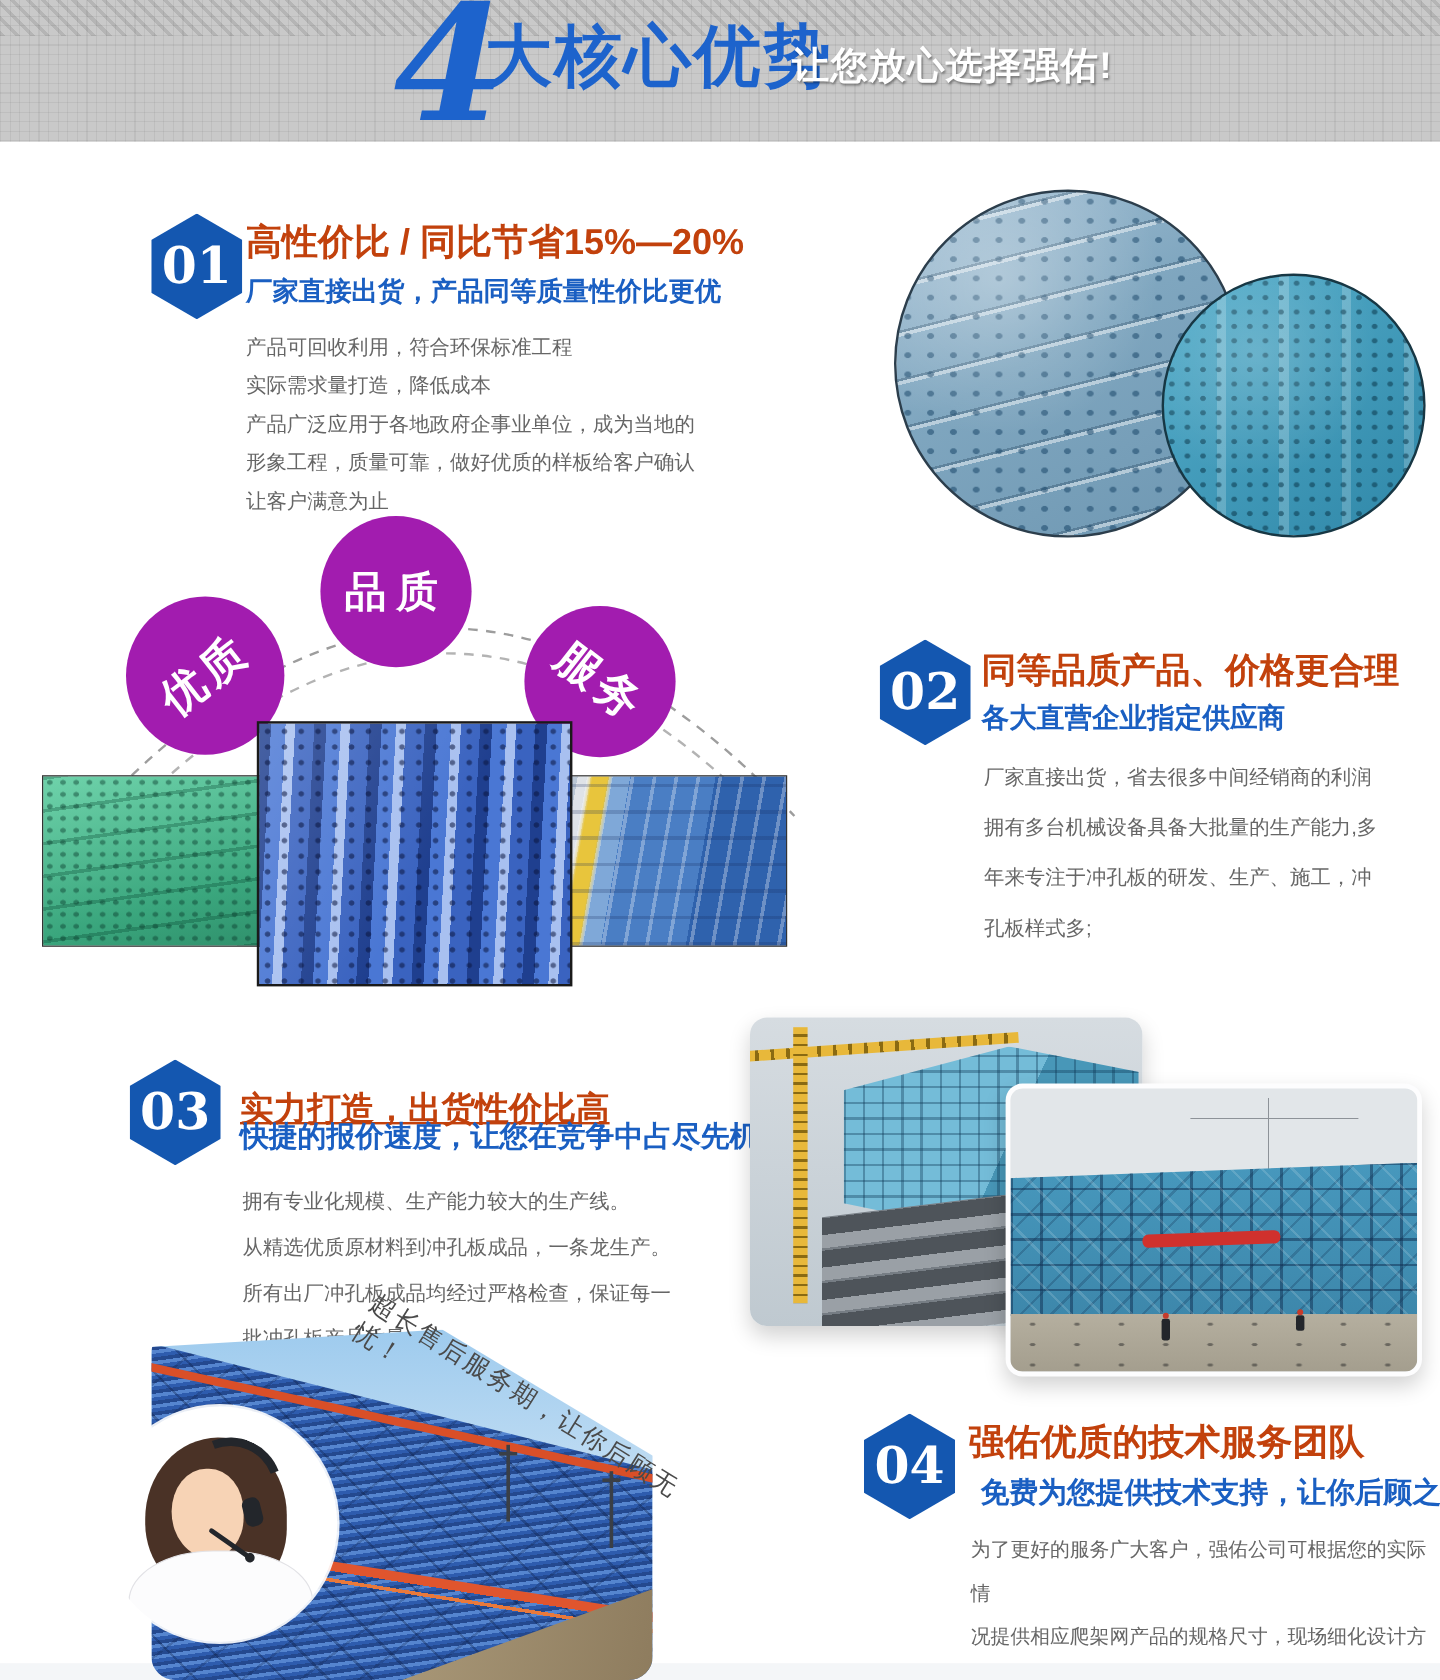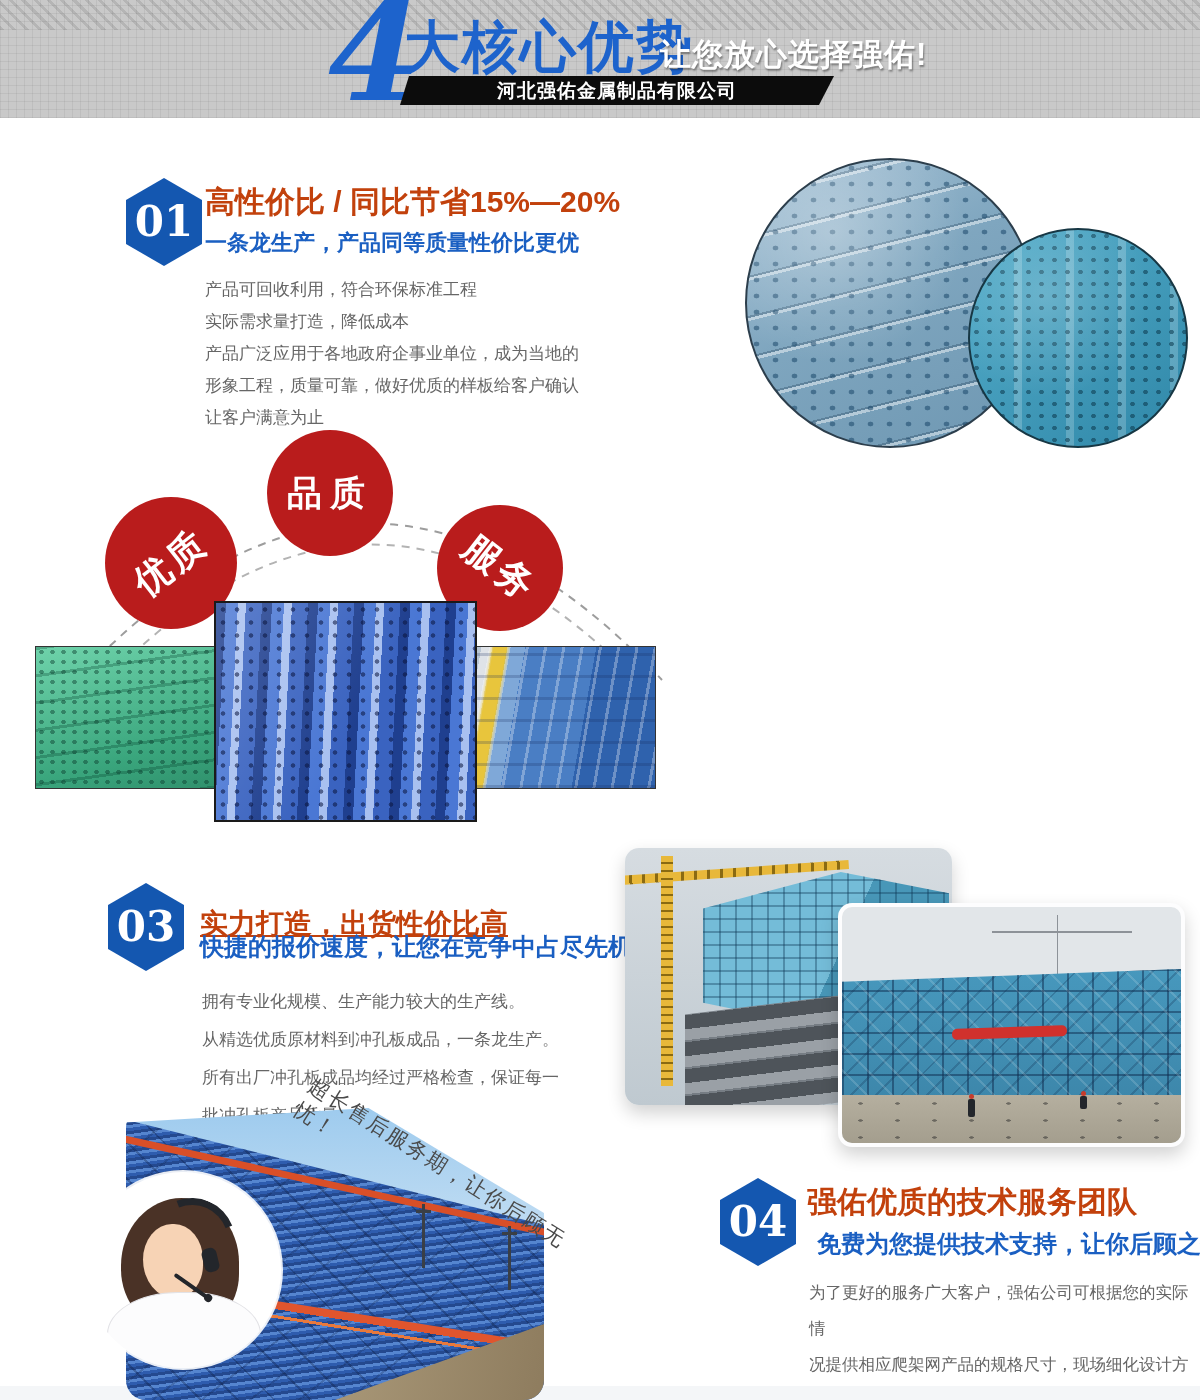--- a/index.html
+++ b/index.html
@@ -71,21 +71,21 @@
       border:2px solid #173744;box-sizing:border-box;
       background-image:
         radial-gradient(circle at 35% 30%, rgba(255,255,255,.18), transparent 50%),
         radial-gradient(rgba(10,55,75,.55) 2px, transparent 2.7px),
         repeating-linear-gradient(90deg, transparent 0 44px, rgba(255,255,255,.20) 44px 52px),
         linear-gradient(140deg,#55aecb,#2f87a8);
       background-size:auto,13px 12px,auto,auto;}
 
   
   .arcs{position:absolute;left:60px;top:430px;width:620px;height:260px;z-index:1;}
-  .badge{position:absolute;border-radius:50%;background:#b91c1c;color:#fff;font-weight:bold;
+  .badge{position:absolute;border-radius:50%;background:#a21caf;color:#fff;font-weight:bold;
       display:flex;align-items:center;justify-content:center;z-index:2;}
   .badge-premium{left:105px;top:497px;width:132px;height:132px;font-size:37px;}
   .badge-premium .badge-label{transform:rotate(-38deg);letter-spacing:4px;}
   .badge-quality{left:267px;top:430px;width:126px;height:126px;font-size:35px;}
   .badge-quality .badge-label{letter-spacing:8px;}
   .badge-service{left:437px;top:505px;width:126px;height:126px;font-size:37px;}
   .badge-service .badge-label{transform:rotate(38deg);letter-spacing:4px;}
 
   
   .panel{position:absolute;box-sizing:border-box;border:1px solid #333;}
@@ -199,29 +199,28 @@
 </head>
 <body>
 
 <div id="page">
 
   <div class="hdr">
     <div class="hdr-stripe"></div>
     <div class="big4">4</div>
     <div class="hdr-title">大核心优势</div>
     <div class="hdr-slogan">让您放心选择强佑!</div>
-    <div class="hdr-bar">河北强佑金属制品有限公司</div>
   </div>
 
   <div class="sec s1">
     <div class="hex">
       <span class="hex-num">01</span>
     </div>
     <div class="sec-title">高性价比 / 同比节省15%—20%</div>
-    <div class="sec-subtitle">一条龙生产，产品同等质量性价比更优</div>
+    <div class="sec-subtitle">厂家直接出货，产品同等质量性价比更优</div>
     <div class="sec-body">产品可回收利用，符合环保标准工程
 实际需求量打造，降低成本
 产品广泛应用于各地政府企事业单位，成为当地的
 形象工程，质量可靠，做好优质的样板给客户确认
 让客户满意为止</div>
   </div>
 
   <div class="photo-circle-lg"></div>
   <div class="photo-circle-sm"></div>
 
@@ -237,20 +236,31 @@
     <span class="badge-label">品质</span>
   </div>
   <div class="badge badge-service">
     <span class="badge-label">服务</span>
   </div>
 
   <div class="panel panel-green"></div>
   <div class="panel panel-main"></div>
   <div class="panel panel-right"></div>
 
+  <div class="sec s2">
+    <div class="hex">
+      <span class="hex-num">02</span>
+    </div>
+    <div class="sec-title">同等品质产品、价格更合理</div>
+    <div class="sec-subtitle">各大直营企业指定供应商</div>
+    <div class="sec-body">厂家直接出货，省去很多中间经销商的利润
+拥有多台机械设备具备大批量的生产能力,多
+年来专注于冲孔板的研发、生产、施工，冲
+孔板样式多;</div>
+  </div>
 
   <div class="sec s3">
     <div class="hex">
       <span class="hex-num">03</span>
     </div>
     <div class="sec-title">实力打造，出货性价比高</div>
     <div class="sec-subtitle">快捷的报价速度，让您在竞争中占尽先机</div>
     <div class="sec-body">拥有专业化规模、生产能力较大的生产线。
 从精选优质原材料到冲孔板成品，一条龙生产。
 所有出厂冲孔板成品均经过严格检查，保证每一

